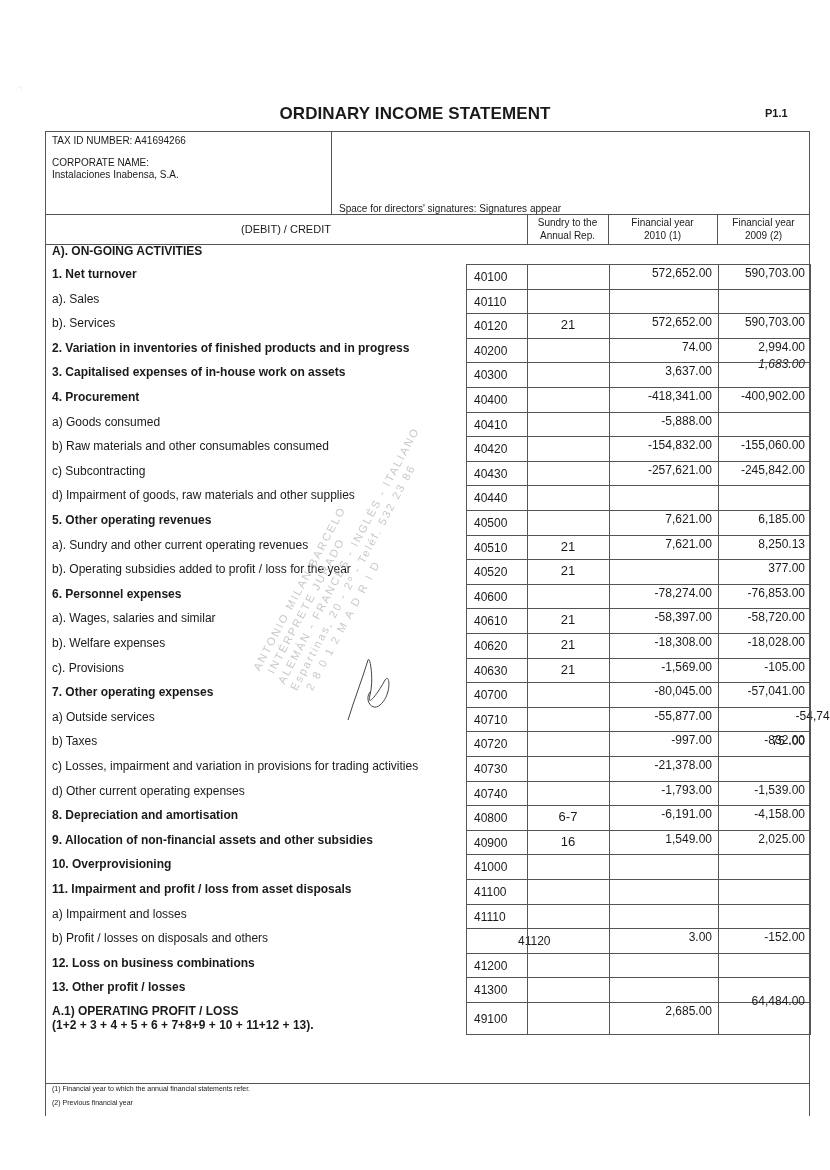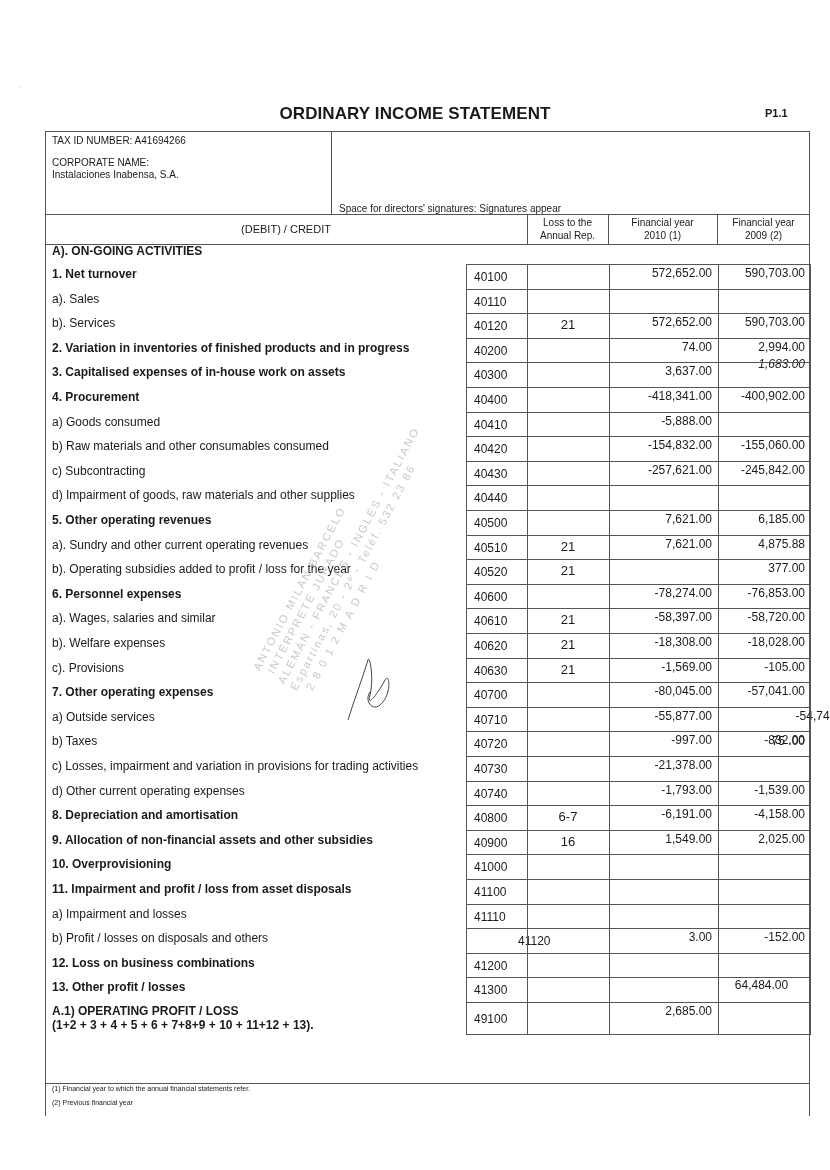--- a/index.html
+++ b/index.html
@@ -75,21 +75,21 @@
 <div class="hdr-right-note">Space for directors' signatures: Signatures appear</div>
 
 <div class="hline" style="left:45px;top:214px;width:765px;"></div>
 <div class="vline" style="left:527px;top:214px;height:30px;"></div>
 <div class="vline" style="left:608px;top:214px;height:30px;"></div>
 <div class="vline" style="left:717px;top:214px;height:30px;"></div>
 <div class="hline" style="left:45px;top:244px;width:765px;"></div>
 
 <div class="colhead" style="left:45px;top:223px;width:482px;font-size:11px;">(DEBIT) / CREDIT</div>
 <div class="colhead" style="left:527px;top:216px;width:81px;">
-  <div>Loss to the</div>
+  <div>Sundry to the</div>
   <div>Annual Rep.</div>
 </div>
 <div class="colhead" style="left:608px;top:216px;width:109px;">
   <div>Financial year</div>
   <div>2010 (1)</div>
 </div>
 <div class="colhead" style="left:717px;top:216px;width:93px;">
   <div>Financial year</div>
   <div>2009 (2)</div>
 </div>
@@ -180,21 +180,21 @@
     <div class="cell c-y2" style="top: 221.4px;"></div>
     <div class="hline" style="left: 0px; width: 345px; top: 221.4px;"></div>
     <div class="cell c-code" style="top: 246px;">40500</div>
     <div class="cell c-note" style="top: 246px;"></div>
     <div class="cell c-y1" style="top: 246px;">7,621.00</div>
     <div class="cell c-y2" style="top: 246px;">6,185.00</div>
     <div class="hline" style="left: 0px; width: 345px; top: 246px;"></div>
     <div class="cell c-code" style="top: 270.6px;">40510</div>
     <div class="cell c-note" style="top: 270.6px;">21</div>
     <div class="cell c-y1" style="top: 270.6px;">7,621.00</div>
-    <div class="cell c-y2" style="top: 270.6px;">4,875.88</div>
+    <div class="cell c-y2" style="top: 270.6px;">8,250.13</div>
     <div class="hline" style="left: 0px; width: 345px; top: 270.6px;"></div>
     <div class="cell c-code" style="top: 295.2px;">40520</div>
     <div class="cell c-note" style="top: 295.2px;">21</div>
     <div class="cell c-y1" style="top: 295.2px;"></div>
     <div class="cell c-y2" style="top: 295.2px;">377.00</div>
     <div class="hline" style="left: 0px; width: 345px; top: 295.2px;"></div>
     <div class="cell c-code" style="top: 319.8px;">40600</div>
     <div class="cell c-note" style="top: 319.8px;"></div>
     <div class="cell c-y1" style="top: 319.8px;">-78,274.00</div>
     <div class="cell c-y2" style="top: 319.8px;">-76,853.00</div>
@@ -276,21 +276,21 @@
     <div class="hline" style="left: 0px; width: 345px; top: 688.8px;"></div>
     <div class="cell c-code" style="top: 713.4px;">41300</div>
     <div class="cell c-note" style="top: 713.4px;"></div>
     <div class="cell c-y1" style="top: 713.4px;"></div>
     <div class="cell c-y2" style="top: 713.4px;"></div>
     <div class="hline" style="left: 0px; width: 345px; top: 713.4px;"></div>
     <div class="hline" style="left: 0px; width: 345px; top: 738px;"></div>
     <div class="cell c-code" style="top: 738px; height: 32px; padding-top: 10px;">49100</div>
     <div class="cell c-note" style="top: 738px; height: 32px;"></div>
     <div class="cell c-y1" style="top: 738px; height: 32px;">2,685.00</div>
-    <div class="cell c-y2" style="top: 712px; height: 32px; text-align: center;">64,484.00</div>
+    <div class="cell c-y2" style="top: 728px; height: 32px;">64,484.00</div>
     <div class="hline" style="left: 0px; width: 345px; top: 770px;"></div>
     <div class="vline" style="left: 0px; top: 0px; height: 770px;"></div>
     <div class="vline" style="left: 61px; top: 0px; height: 770px;"></div>
     <div class="vline" style="left: 143px; top: 0px; height: 770px;"></div>
     <div class="vline" style="left: 252px; top: 0px; height: 770px;"></div>
     <div class="vline" style="left: 344px; top: 0px; height: 770px;"></div>
   </div>
 
 <div class="row-label bold" style="top:1004px;line-height:14px;">
   <div>A.1)  OPERATING PROFIT / LOSS</div>

